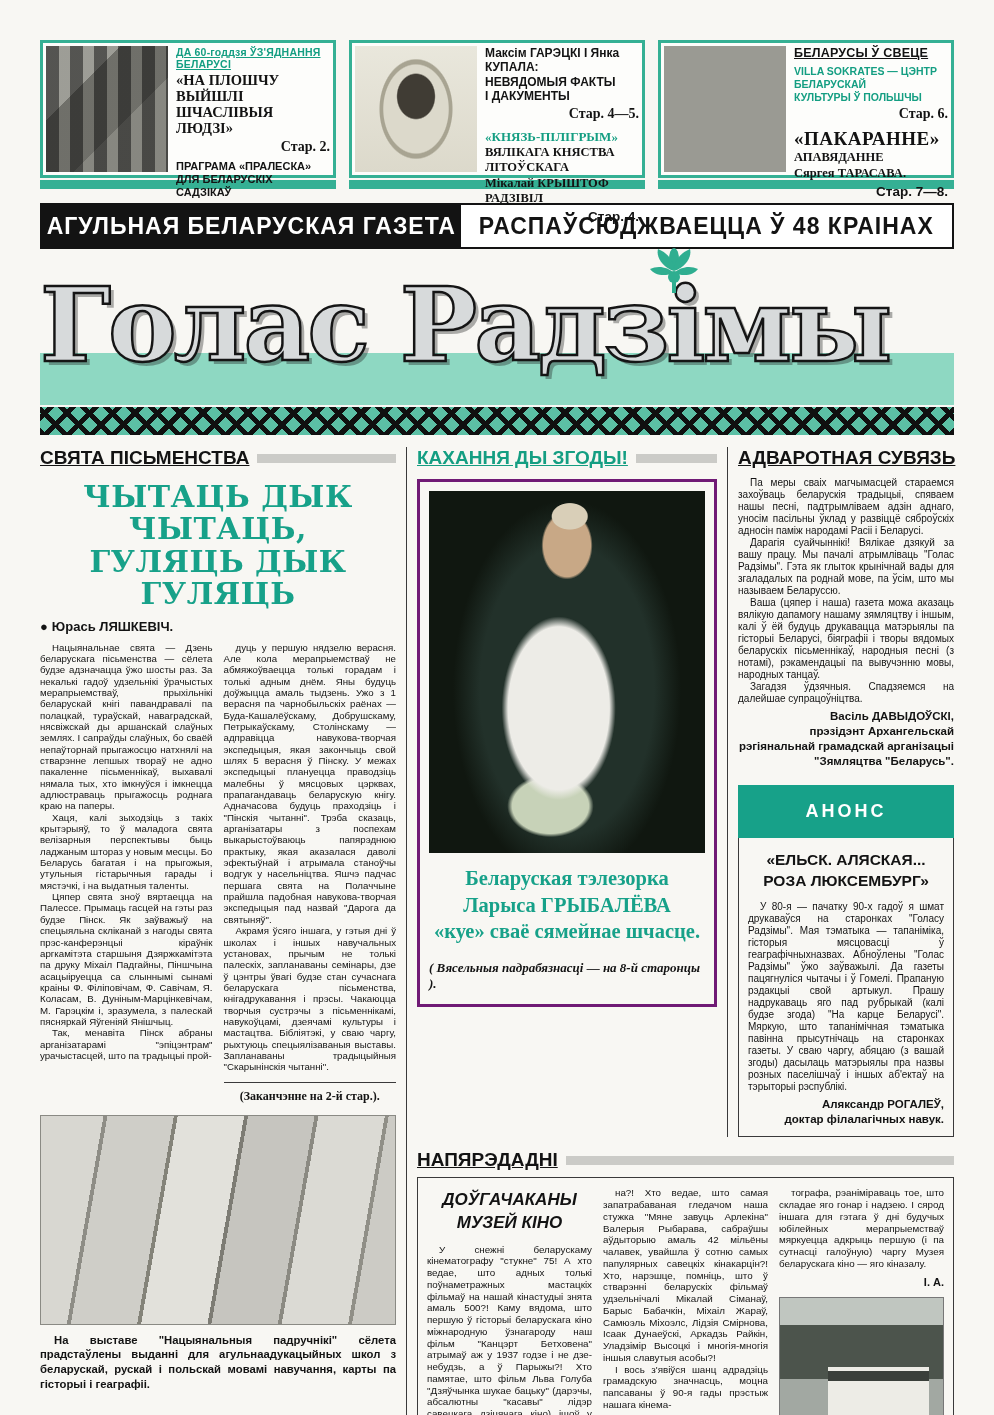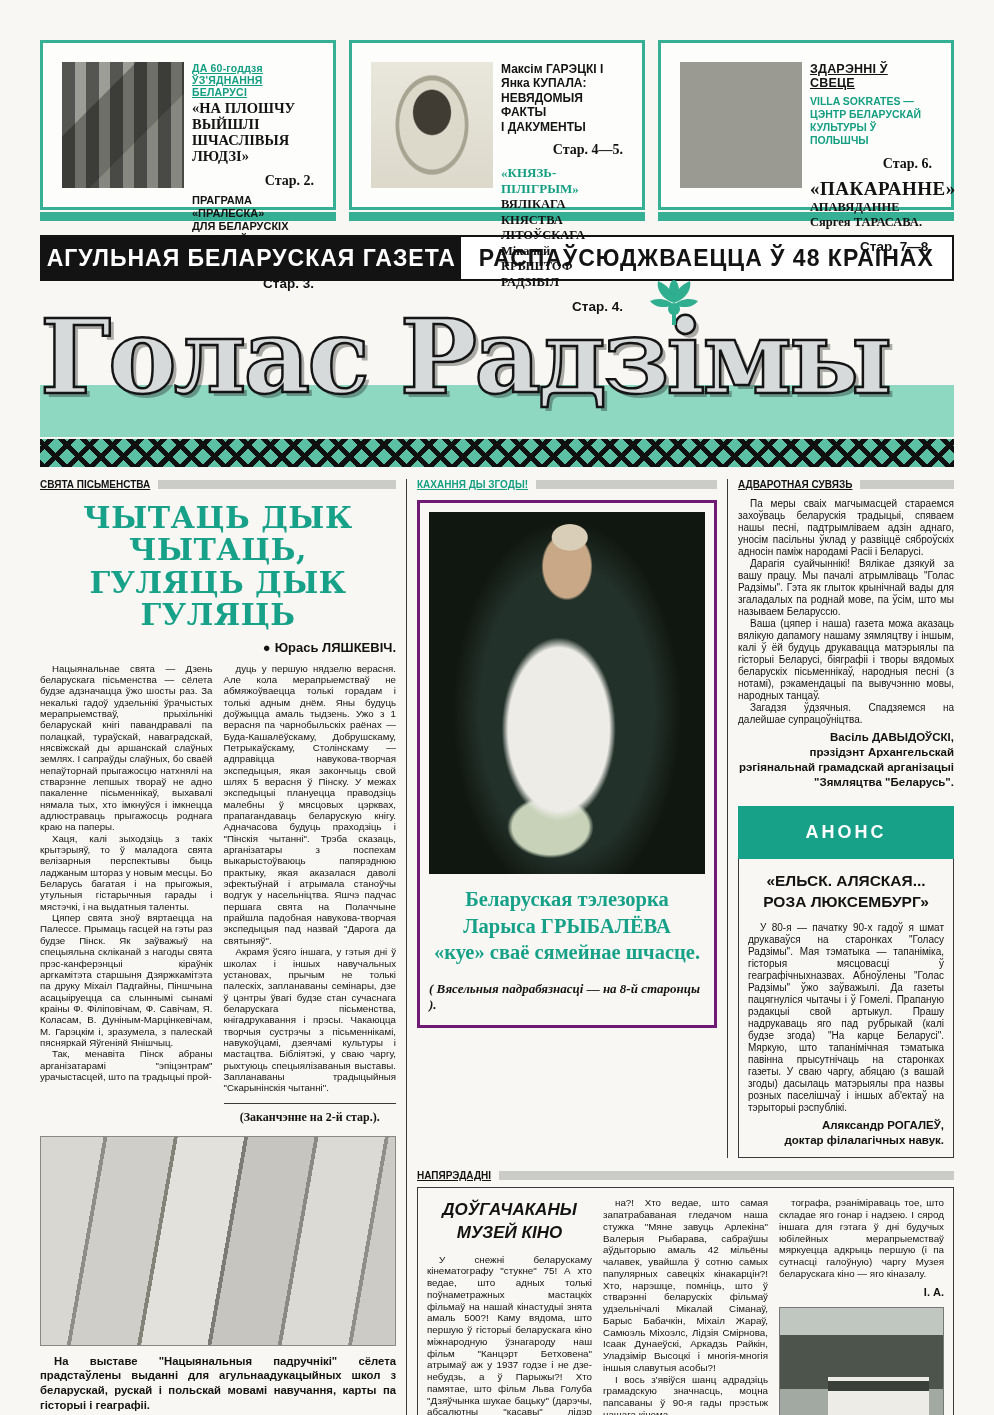--- a/index.html
+++ b/index.html
@@ -9,21 +9,21 @@
     font-family:"Liberation Sans",sans-serif;
     -webkit-font-smoothing:antialiased;
   }
   .page{padding:40px 40px 0 40px;position:relative;}
 
   
   .teasers{display:flex;gap:13px;}
   .teaser-wrap{flex:1;min-width:0;}
   .teaser{
     border:3px solid #35b094;background:#fdfdfb;
-    height:126px;padding:19px;display:flex;gap:8px;
+    height:126px;padding:3px;display:flex;gap:8px;
   }
   .teaser-bar{height:9px;background:#35b094;margin-top:2px;}
   .tz-photo{flex:0 0 122px;align-self:stretch;}
   .tz-body{flex:1;min-width:0;display:flex;flex-direction:column;justify-content:flex-start;}
   .ph{background:#9a9a93;}
   .ph-crowd{
     background:
       repeating-linear-gradient(90deg, rgba(15,15,15,.55) 0 13px, rgba(90,90,85,.15) 13px 24px),
       linear-gradient(135deg,#a9a9a2 0 30%,#73736d 30% 62%,#8f8f88 62%);
   }
@@ -47,21 +47,21 @@
   .tz-title{
     font-family:"Liberation Serif",serif;font-weight:bold;font-size:14.5px;
     line-height:1.1;white-space:pre-line;
   }
   .tz-line-sans{font-weight:bold;font-size:11px;line-height:1.2;white-space:pre-line;margin-top:5px;}
   .tz-line-teal{color:#149e82;font-weight:bold;font-size:12.5px;margin-top:7px;white-space:pre;}
   .tz-teal-cond{color:#149e82;font-weight:bold;font-size:10.5px;line-height:1.25;white-space:pre-line;margin-top:2px;}
   .tz-serif-teal{color:#149e82;font-family:"Liberation Serif",serif;font-weight:bold;font-size:13px;margin-top:7px;}
   .tz-serif{font-family:"Liberation Serif",serif;font-weight:bold;font-size:12.5px;line-height:1.25;}
   .tz-big{font-family:"Liberation Serif",serif;font-weight:bold;font-size:19px;margin-top:6px;letter-spacing:.5px;}
-  .tz-page{font-family:"Liberation Serif",serif;font-weight:bold;font-size:14px;text-align:right;margin-top:8px;}
+  .tz-page{font-family:"Liberation Serif",serif;font-weight:bold;font-size:14px;text-align:right;margin-top:2px;}
   .tz-page.sans{font-family:"Liberation Sans",sans-serif;font-size:13.5px;}
 
   
   .banner{margin-top:14px;display:flex;border:2px solid #131313;height:42px;background:#fff;}
   .banner-left{
     flex:0 0 46%;background:#131313;color:#fff;display:flex;align-items:center;justify-content:center;
     font-weight:bold;font-size:23px;letter-spacing:1px;transform:none;white-space:nowrap;
   }
   .banner-right{
     flex:1;display:flex;align-items:center;justify-content:center;
@@ -101,30 +101,30 @@
 
   
   .main{display:flex;margin-top:12px;}
   .col-left{width:356px;flex:0 0 356px;padding-right:10px;}
   .right-zone{flex:1;border-left:1px solid #3a3a3a;padding-left:10px;display:flex;flex-direction:column;min-width:0;}
   .rz-top{display:flex;}
   .wedding-col{width:300px;flex:0 0 300px;padding-right:10px;}
   .letter-col{flex:1;border-left:1px solid #3a3a3a;padding-left:10px;min-width:0;}
 
   .kicker-row{display:flex;align-items:center;gap:8px;}
-  .kicker{font-weight:bold;font-size:10px;text-decoration:underline;white-space:nowrap;}
+  .kicker{font-weight:bold;font-size:19px;text-decoration:underline;white-space:nowrap;}
   .kicker.teal{color:#149e82;}
   .kbar{flex:1;height:9px;background:#cbcbc7;}
 
   .headline{
     font-family:"DejaVu Serif",serif;font-weight:bold;color:#17a189;
     font-size:30px;line-height:1.08;text-align:center;letter-spacing:.5px;
     white-space:pre-line;margin:12px 0 8px;
   }
-  .byline{font-weight:bold;font-size:13px;margin:4px 0 8px;text-align:right;}
+  .byline{font-weight:bold;font-size:13px;margin:4px 0 8px;}
   .bullet{color:#131313;margin-right:4px;}
 
   .two-col{display:flex;gap:11px;}
   .tc{flex:1;min-width:0;font-size:9.7px;line-height:1.17;text-align:justify;}
   .tc p,.body-text p{margin:0;text-indent:12px;}
   .body-text{font-size:10px;line-height:1.2;text-align:justify;}
   .continuation{
     border-top:1px solid #3a3a3a;margin-top:9px;padding-top:6px;
     font-family:"Liberation Serif",serif;font-weight:bold;font-size:12px;text-align:center;
   }
@@ -227,21 +227,21 @@
           <div class="tz-page sans">Стар. 4.</div>
         </div>
       </div>
       <div class="teaser-bar"></div>
     </div>
 
     <div class="teaser-wrap">
       <div class="teaser">
         <div class="tz-photo ph ph-face"></div>
         <div class="tz-body">
-          <div class="tz-kicker dark">ЗДАРЭННІ Ў СВЕЦЕ</div>
+          <div class="tz-kicker dark">БЕЛАРУСЫ Ў СВЕЦЕ</div>
           <div class="tz-teal-cond" style="white-space: pre-line;">VILLA SOKRATES — ЦЭНТР БЕЛАРУСКАЙ
 КУЛЬТУРЫ Ў ПОЛЬШЧЫ</div>
           <div class="tz-page">Стар. 6.</div>
           <div class="tz-big">«ПАКАРАННЕ»</div>
           <div class="tz-serif">АПАВЯДАННЕ</div>
           <div class="tz-serif">Сяргея ТАРАСАВА.</div>
           <div class="tz-page sans">Стар. 7—8.</div>
         </div>
       </div>
       <div class="teaser-bar"></div>

